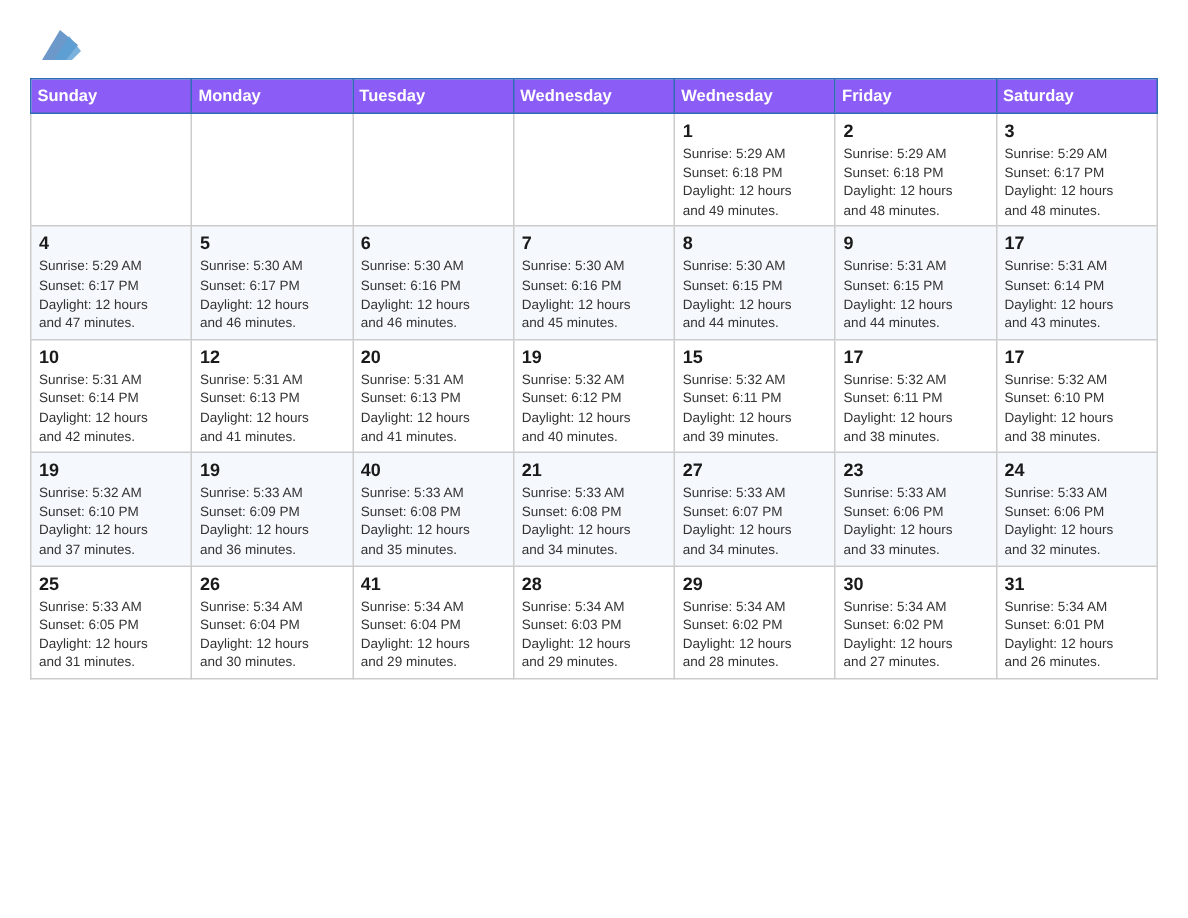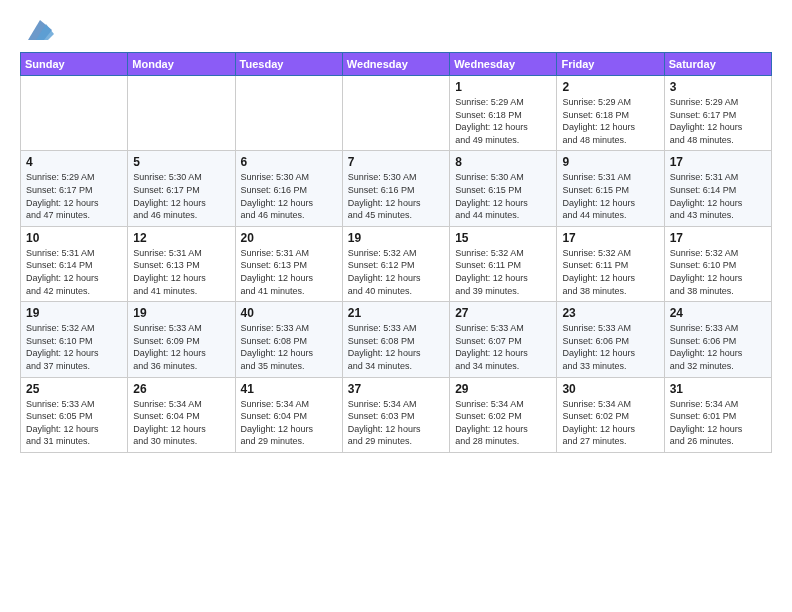--- a/index.html
+++ b/index.html
@@ -324,21 +324,21 @@
 and 30 minutes.</div>
         </td>
         <td>
           <span class="day-number">41</span>
           <div class="day-info" style="white-space: pre-line;">Sunrise: 5:34 AM
 Sunset: 6:04 PM
 Daylight: 12 hours
 and 29 minutes.</div>
         </td>
         <td>
-          <span class="day-number">37</span>
+          <span class="day-number">28</span>
           <div class="day-info" style="white-space: pre-line;">Sunrise: 5:34 AM
 Sunset: 6:03 PM
 Daylight: 12 hours
 and 29 minutes.</div>
         </td>
         <td>
           <span class="day-number">29</span>
           <div class="day-info" style="white-space: pre-line;">Sunrise: 5:34 AM
 Sunset: 6:02 PM
 Daylight: 12 hours

